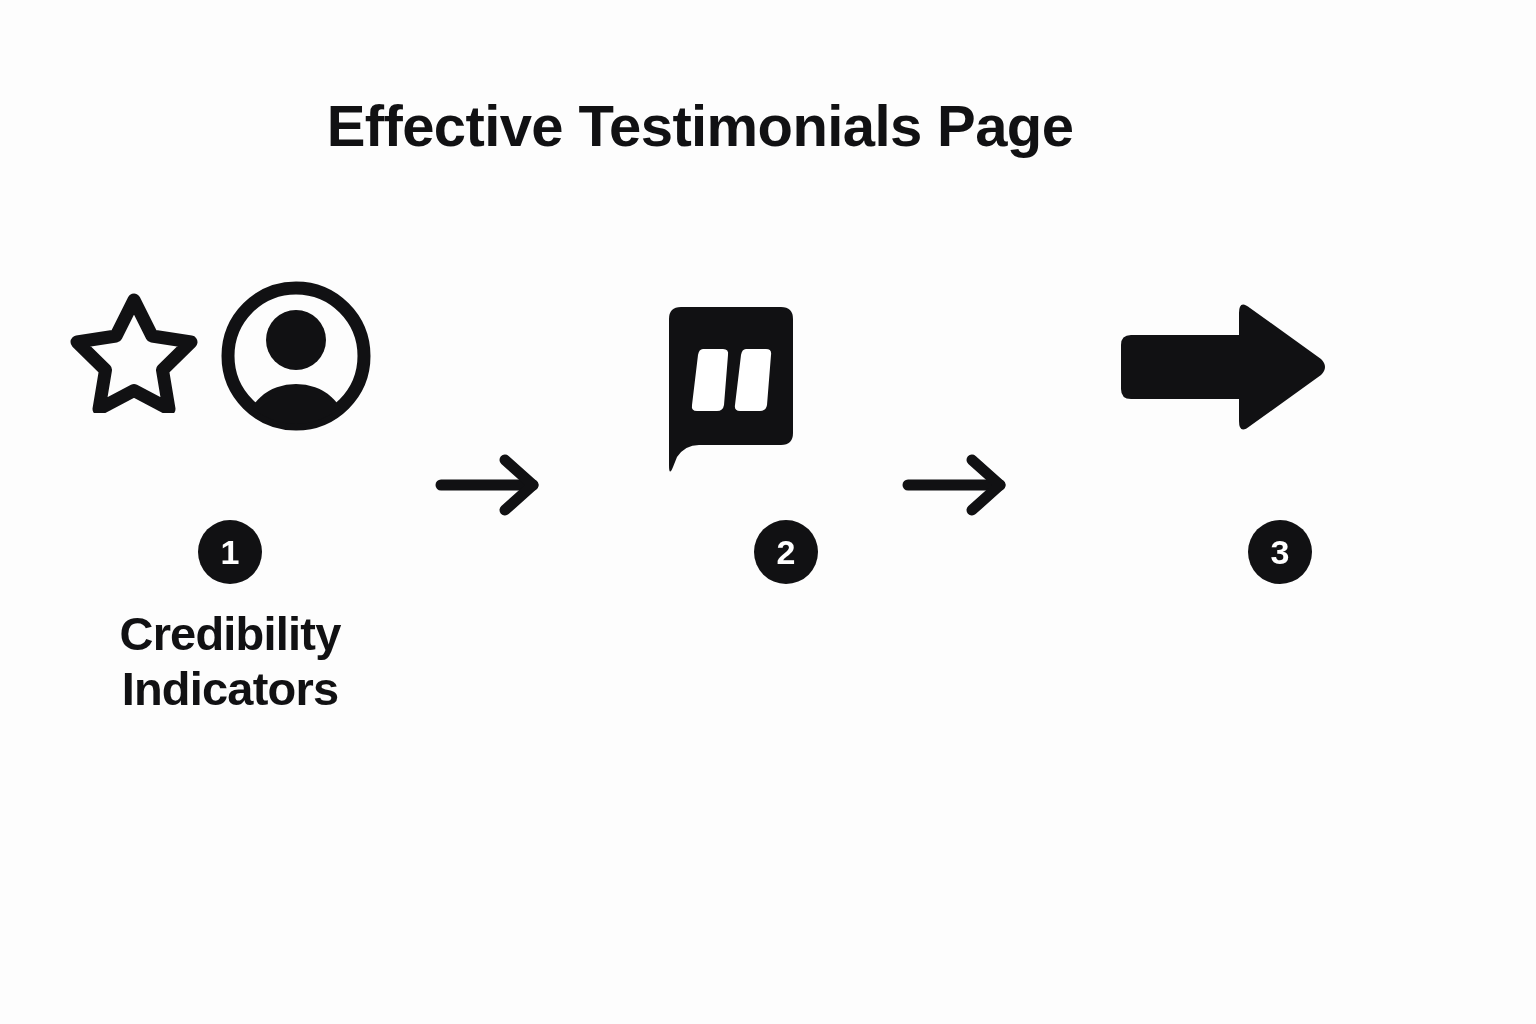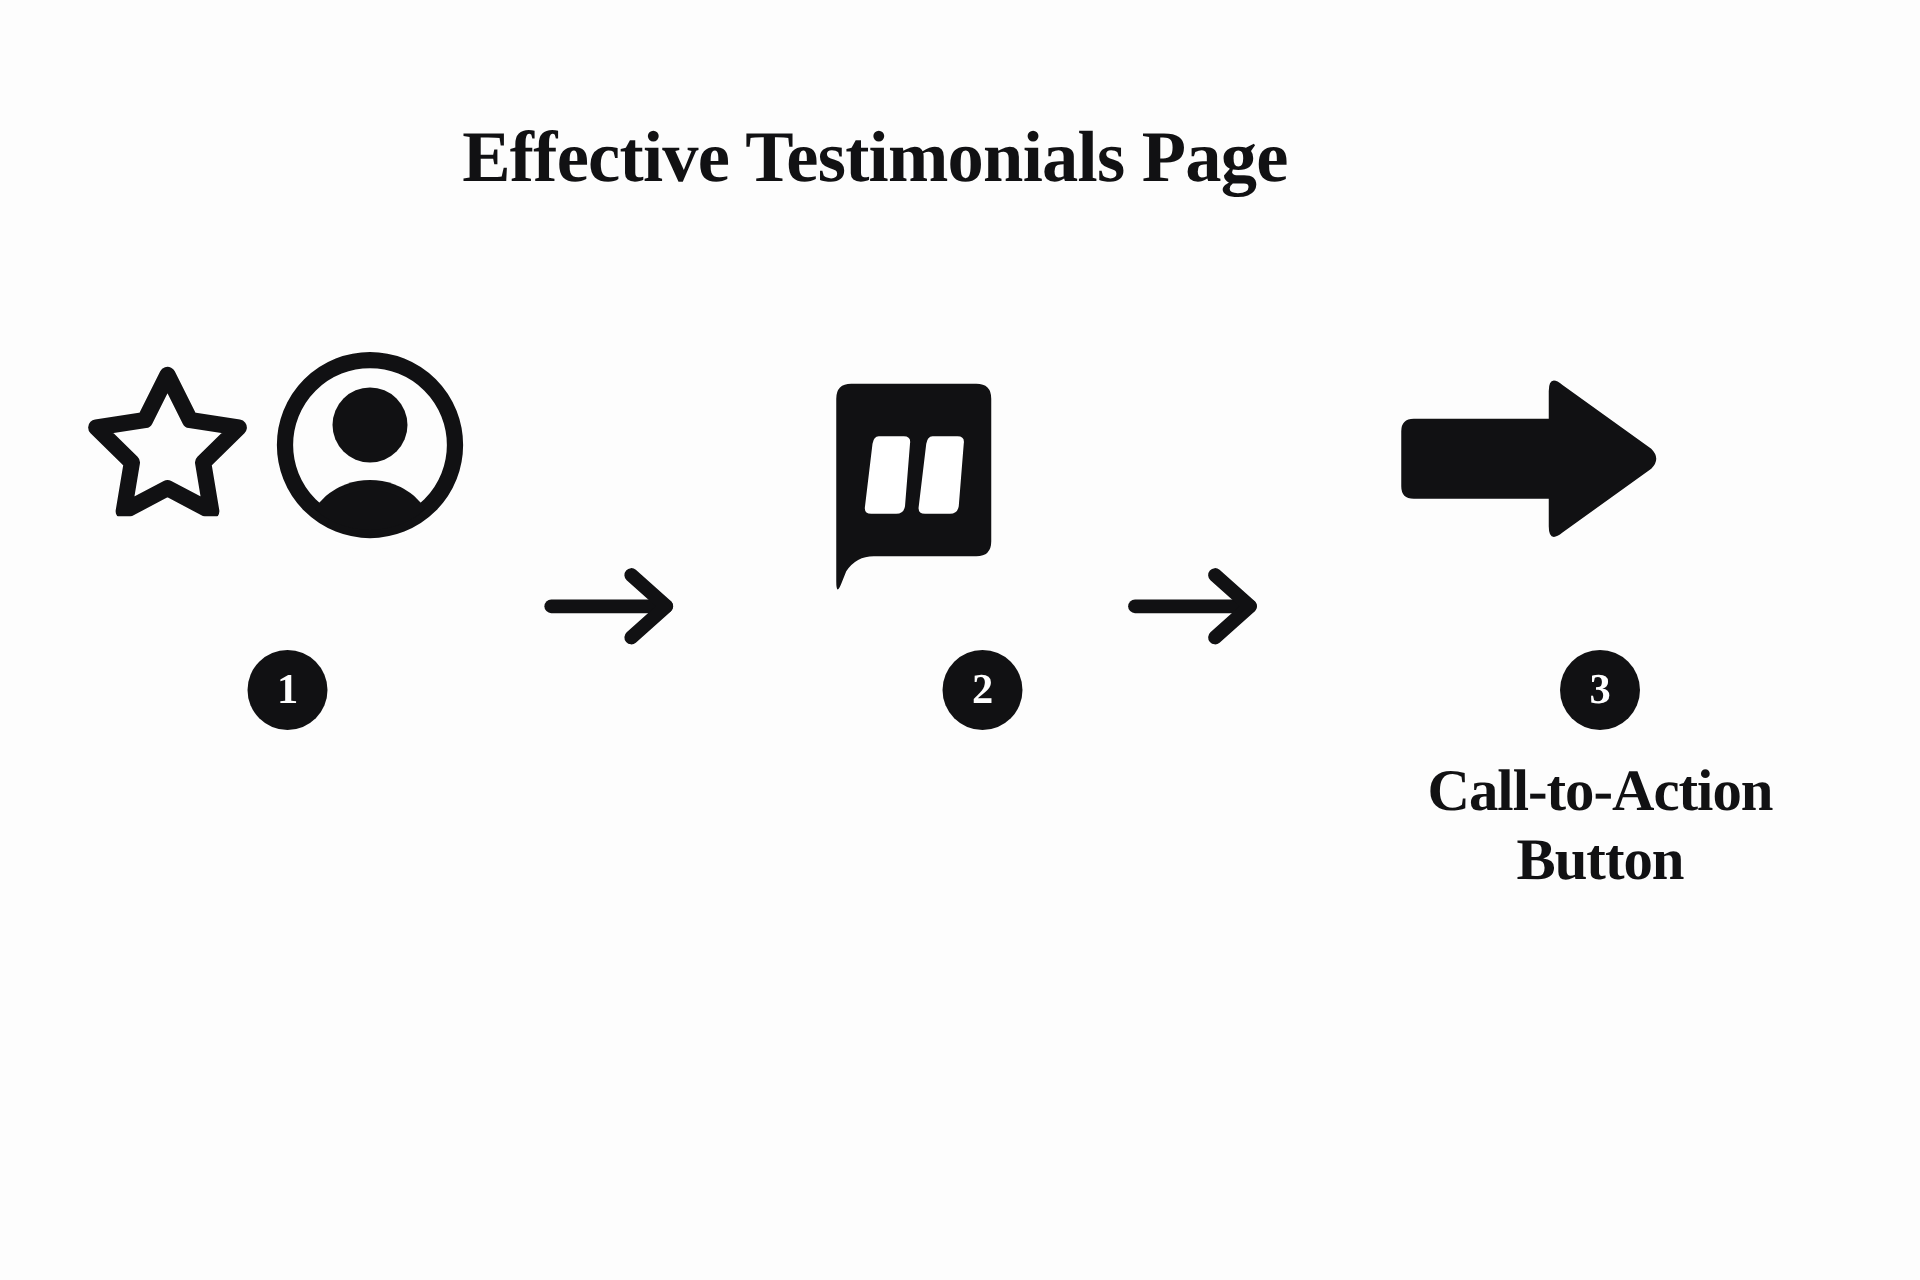--- a/index.html
+++ b/index.html
@@ -13,21 +13,20 @@
     background: #fdfdfd;
     font-family: "Liberation Sans", sans-serif;
     overflow: hidden;
     position: relative;
   }
 
   .canvas {
     position: relative;
     width: 1536px;
     height: 943px;
-    font-family: Liberation Serif, serif;
   }
 
   
   .page-title {
     position: absolute;
     top: 96px;
     left: 0;
     width: 1400px;
     text-align: center;
     font-size: 58px;
@@ -170,20 +169,22 @@
             </g>
           </svg>
         </span>
 
       </div>
 
       <div class="badge">
         <span>1</span>
       </div>
 
+      <div class="step-label">Credibility
+Indicators</div>
     </div>
 
     <div class="connector connector-1">
       <svg width="120" height="70" viewBox="0 0 120 70">
         <path d="M8 35 L100 35" fill="none" stroke="#111113" stroke-width="11" stroke-linecap="round"></path>
         <path d="M72 10 L100 35 L72 60" fill="none" stroke="#111113" stroke-width="11" stroke-linecap="round" stroke-linejoin="round"></path>
       </svg>
     </div>
 
     <div class="step step-2">
@@ -225,18 +226,16 @@
                      Q8 102 8 92 Z" fill="#111113"></path>
           </svg>
         </span>
 
       </div>
 
       <div class="badge">
         <span>3</span>
       </div>
 
-      <div class="step-label">Call-to-Action
-Button</div>
     </div>
 
   </div>
 </div>
 
 </body></html>

